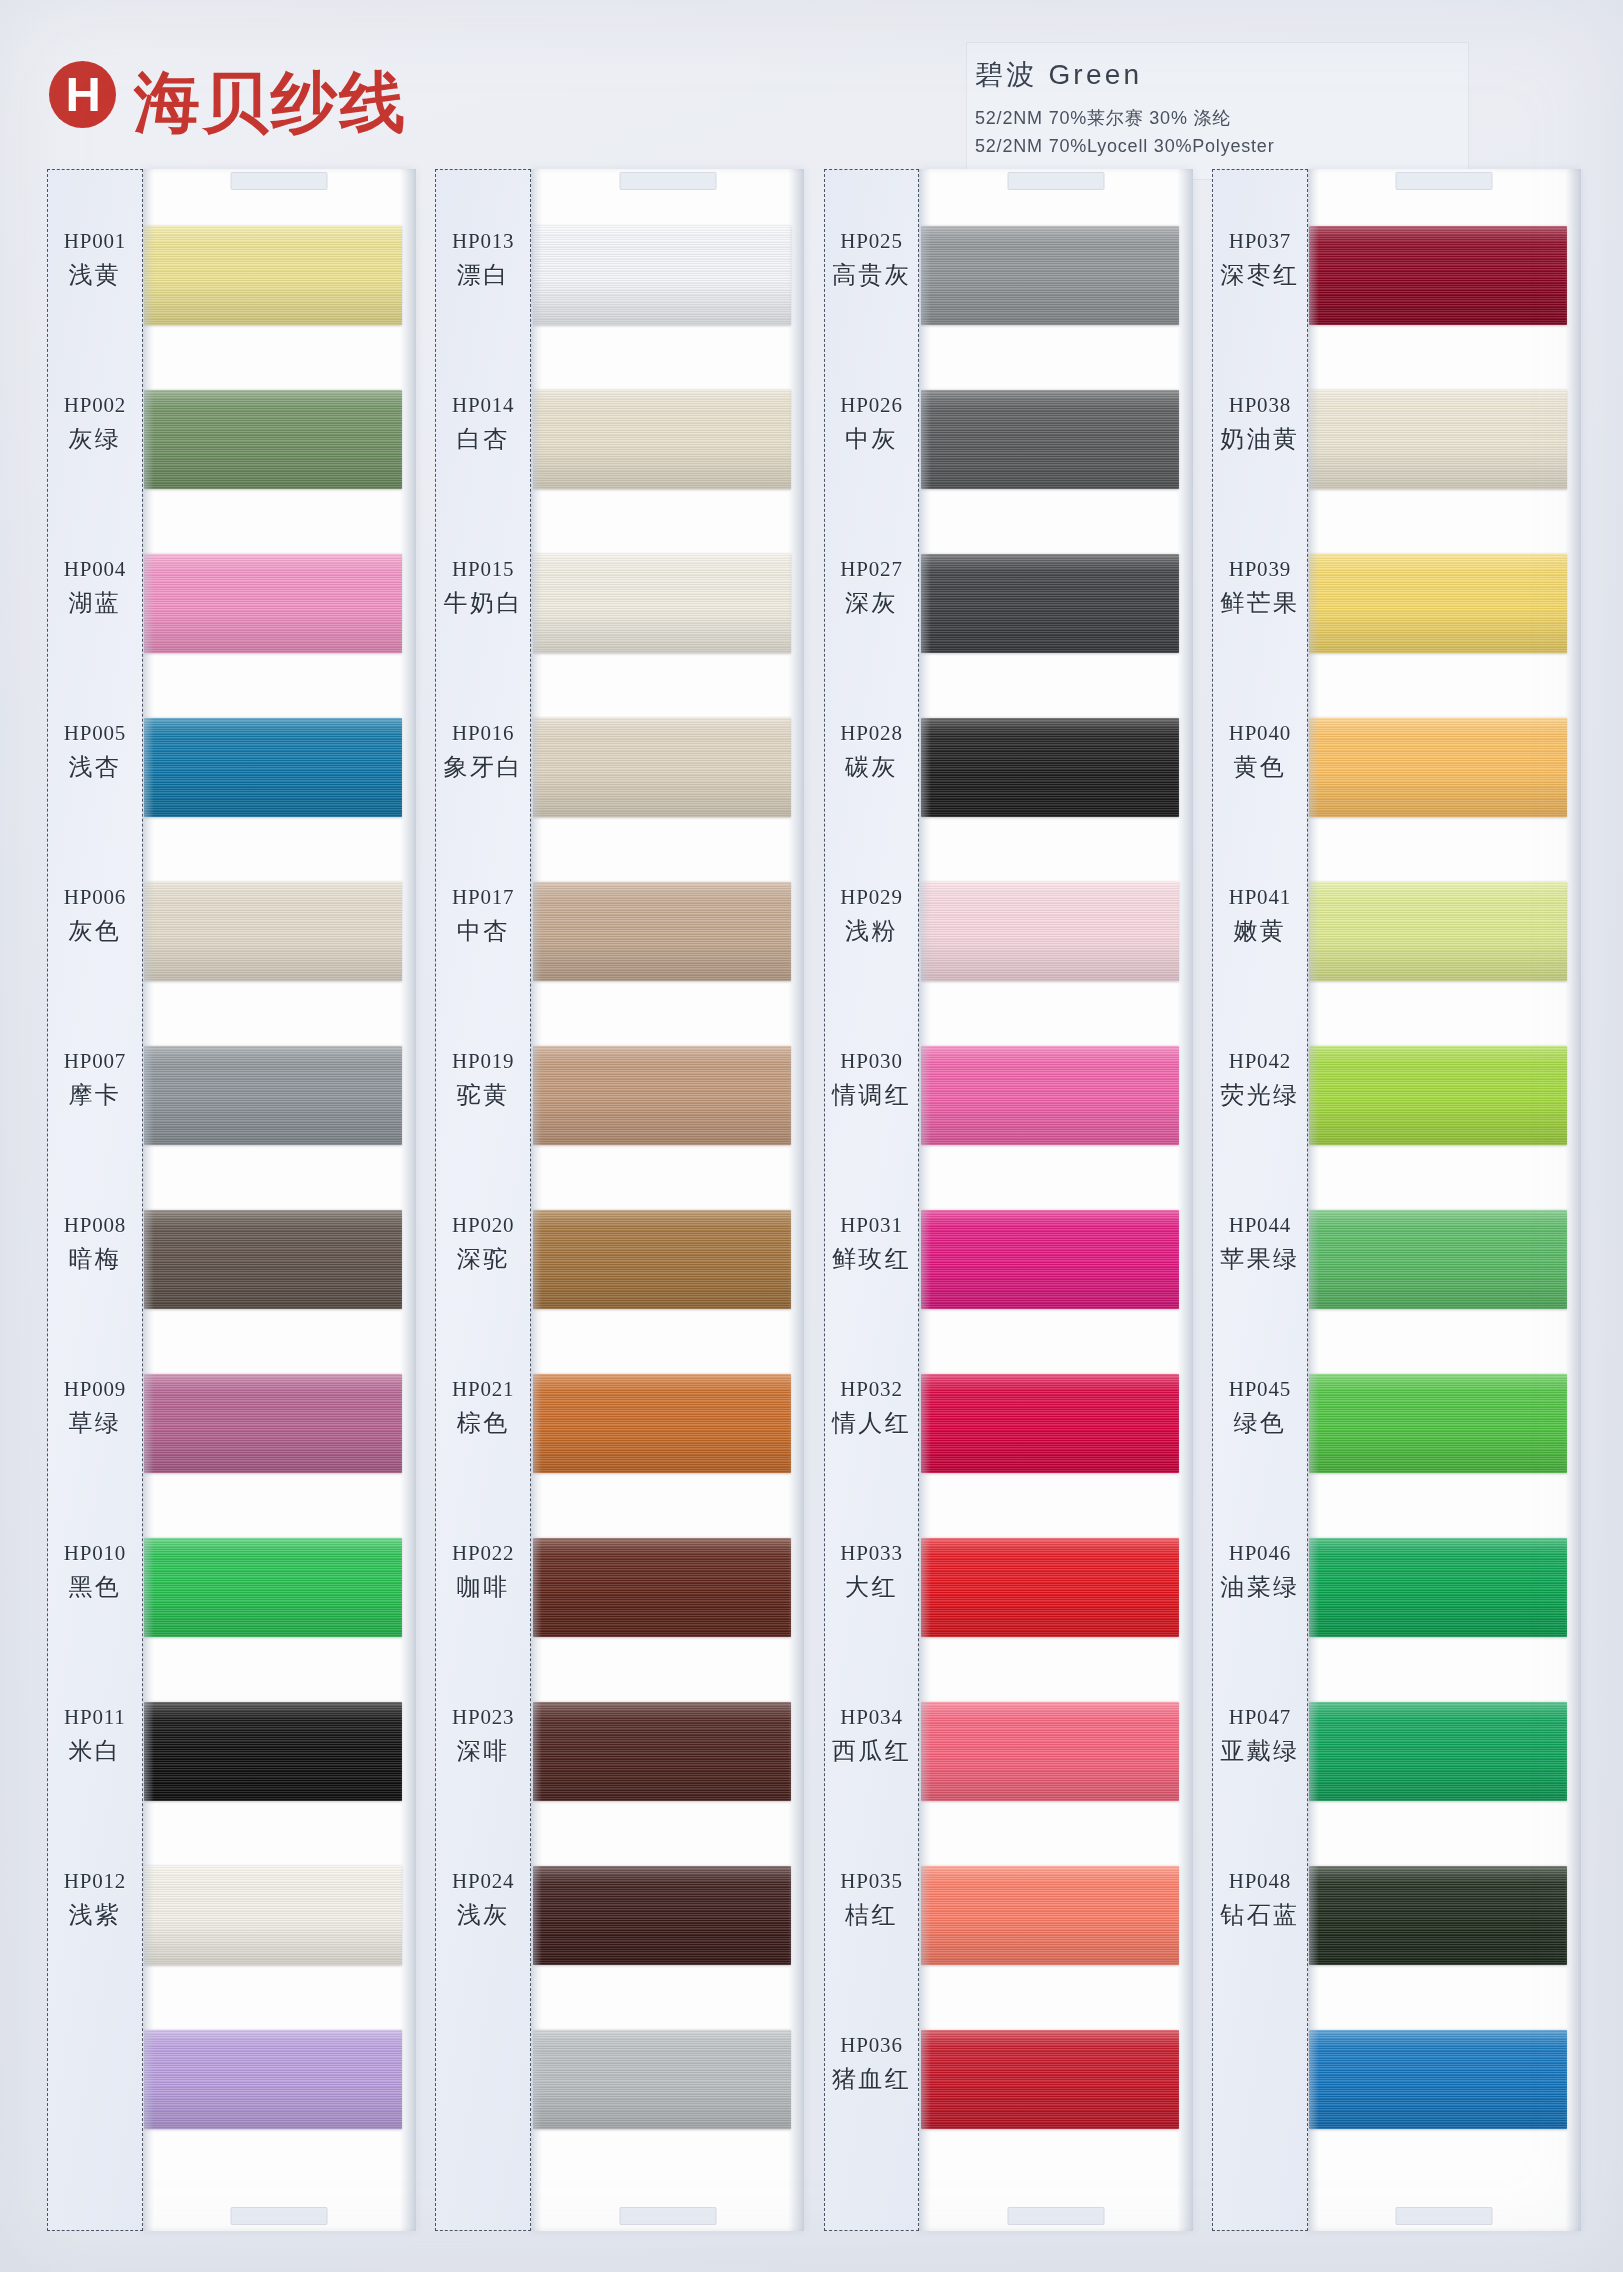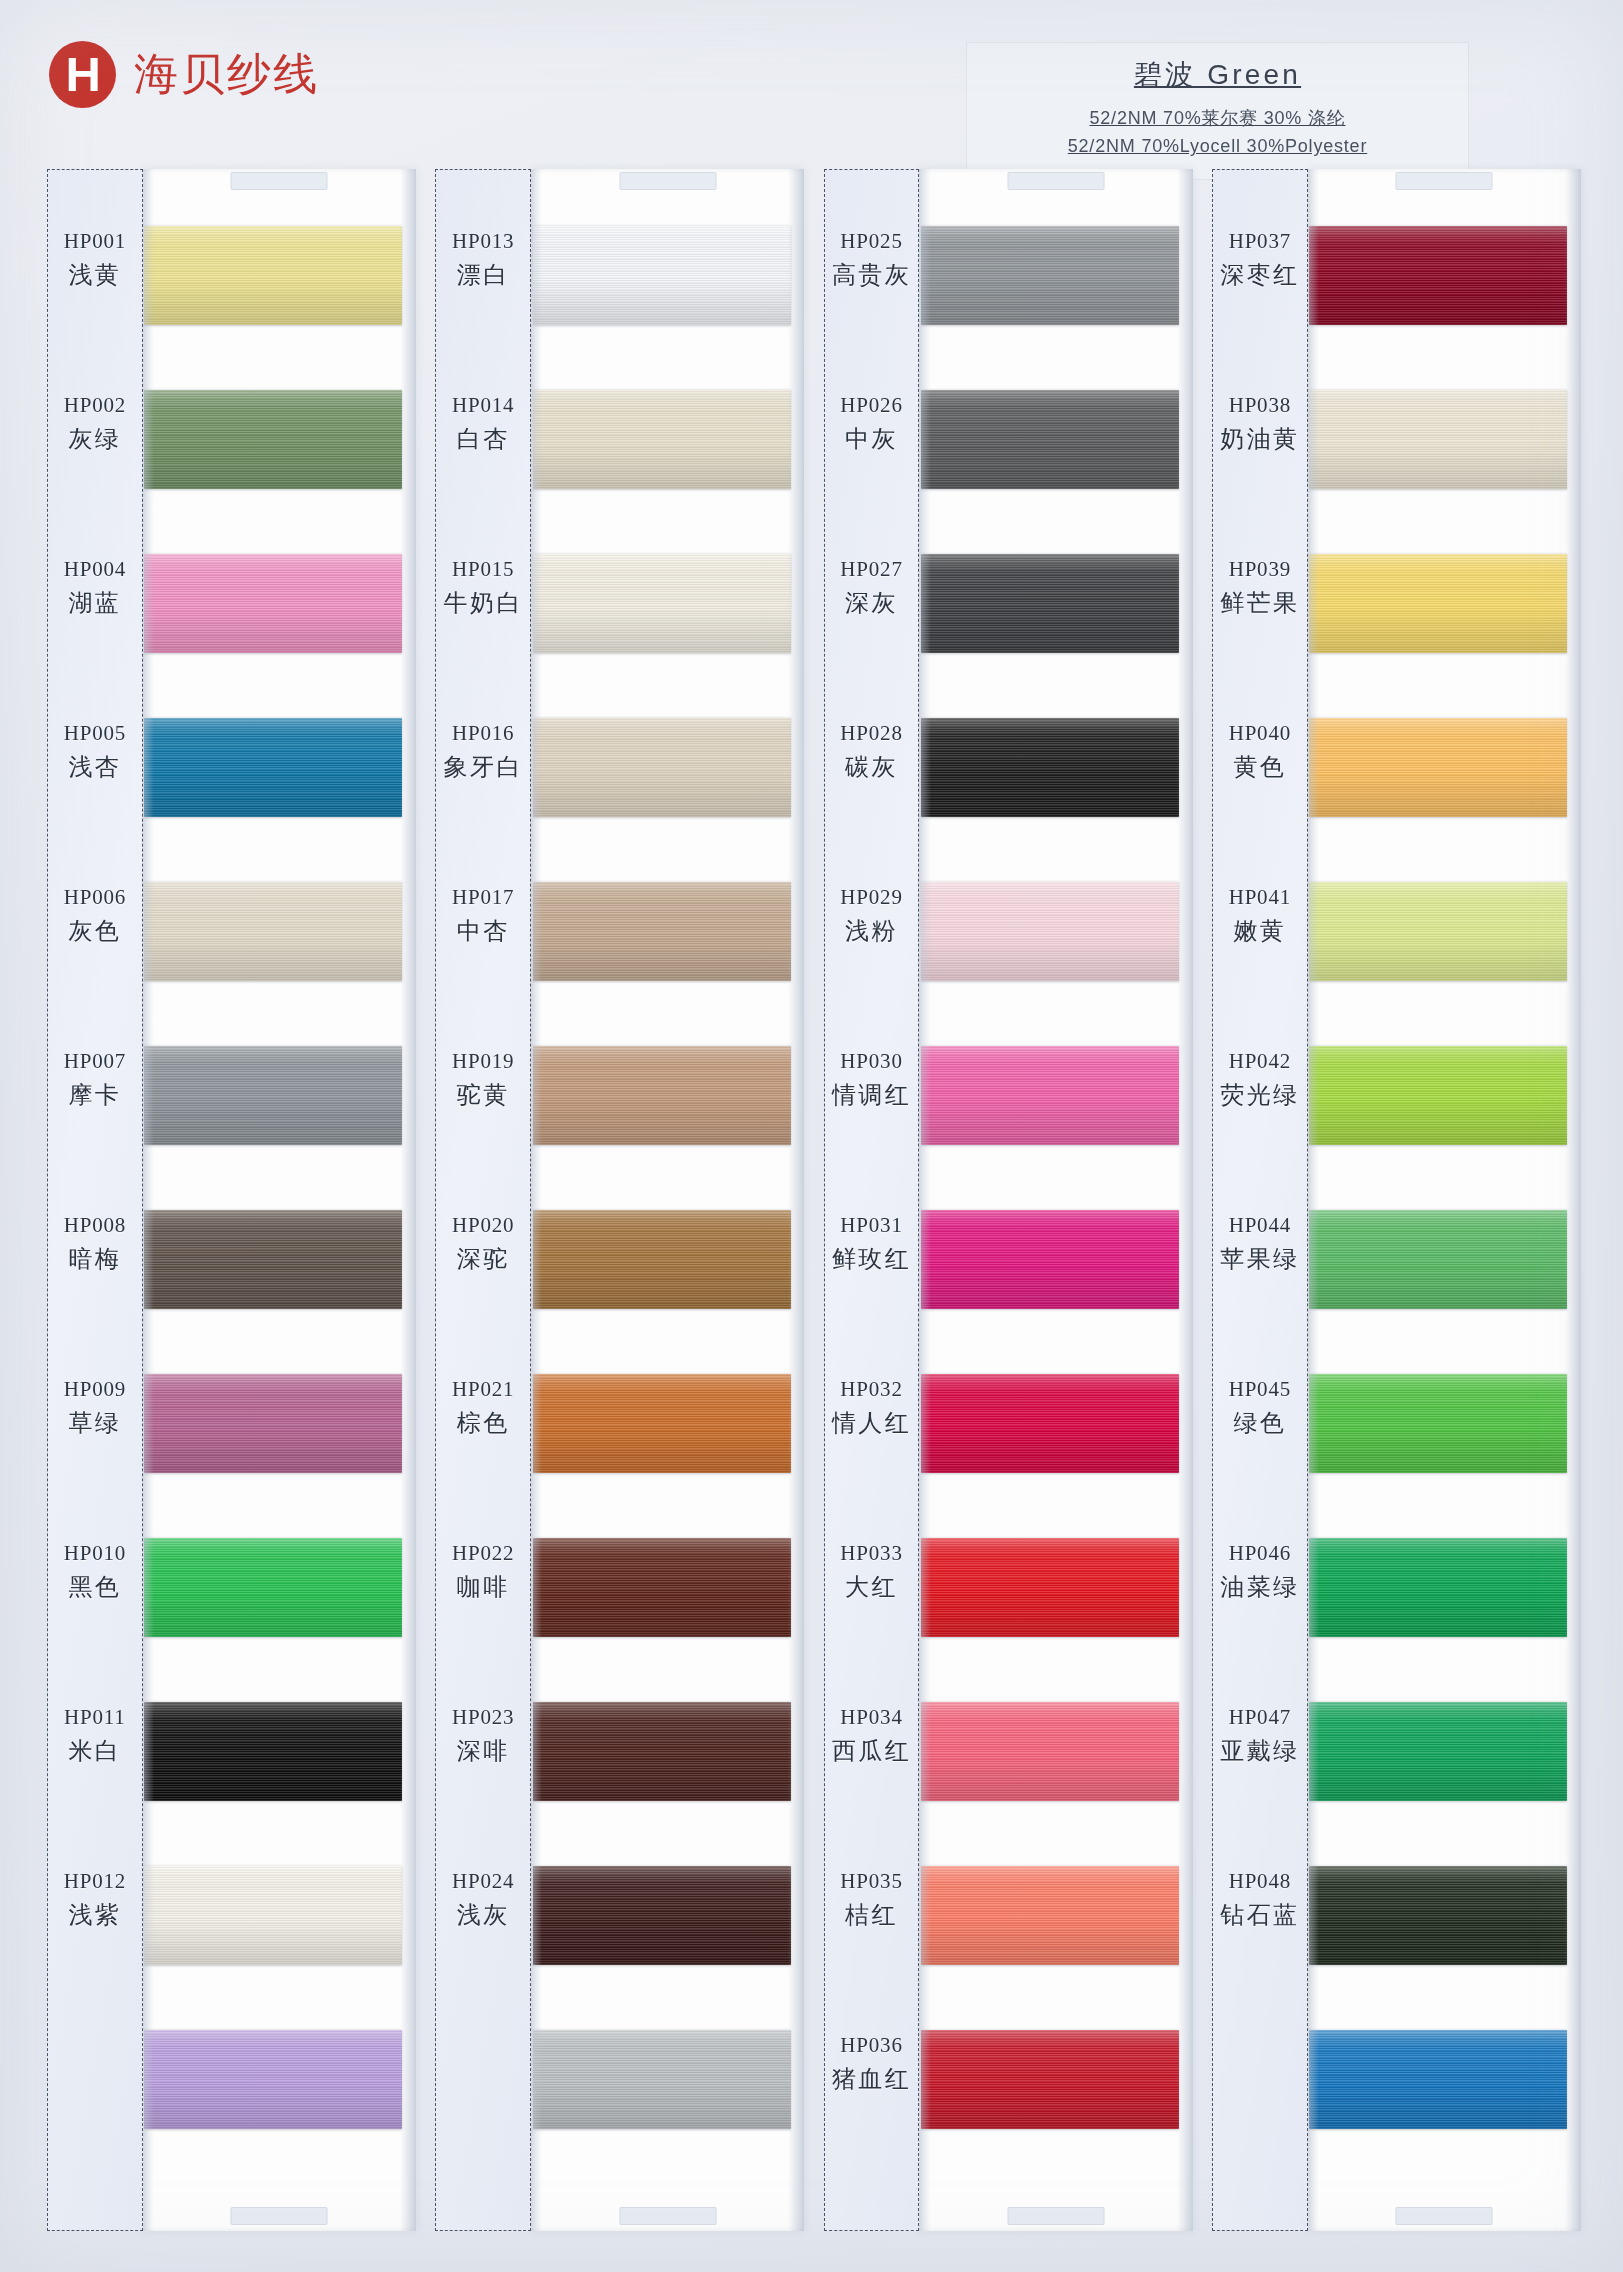--- a/index.html
+++ b/index.html
@@ -21,33 +21,32 @@
   }
   .brand-mark {
     width: 67px; height: 67px; border-radius: 50%;
     background: #c4362f;
     display: flex; align-items: center; justify-content: center;
     color: #fff; font-family: "Liberation Sans", sans-serif;
     font-weight: 700; font-size: 49px; line-height: 1;
     letter-spacing: -1.6px;
   }
   .brand-text {
-    color: #c4362f; font-size: 44px; font-weight: 400;
+    color: #c4362f; font-size: 66px; font-weight: 700;
     font-family: "Liberation Sans", sans-serif;
     letter-spacing: 2.4px;
+    margin-top: 17px;
   }
   .spec-card {
     position: absolute; left: 966px; top: 42px;
     width: 503px; padding: 13px 8px 18px;
     background: #eef1f6;
     border: 0.8px solid #dfe3ea;
-    text-align: center;
     font-family: "Liberation Sans", sans-serif;
     color: #3b4350;
-    text-decoration: underline;
   }
   .spec-title { font-size: 28px; letter-spacing: 3.2px; margin-bottom: 11.4px; color: #3a4250; }
   .spec-line { font-size: 18px; letter-spacing: 0.8px; line-height: 1.55; color: #49515e; }
   
   .columns {
     position: absolute; left: 47px; top: 169px;
     width: 1534px; height: 2062px;
     display: flex; justify-content: space-between;
   }
   .column {

